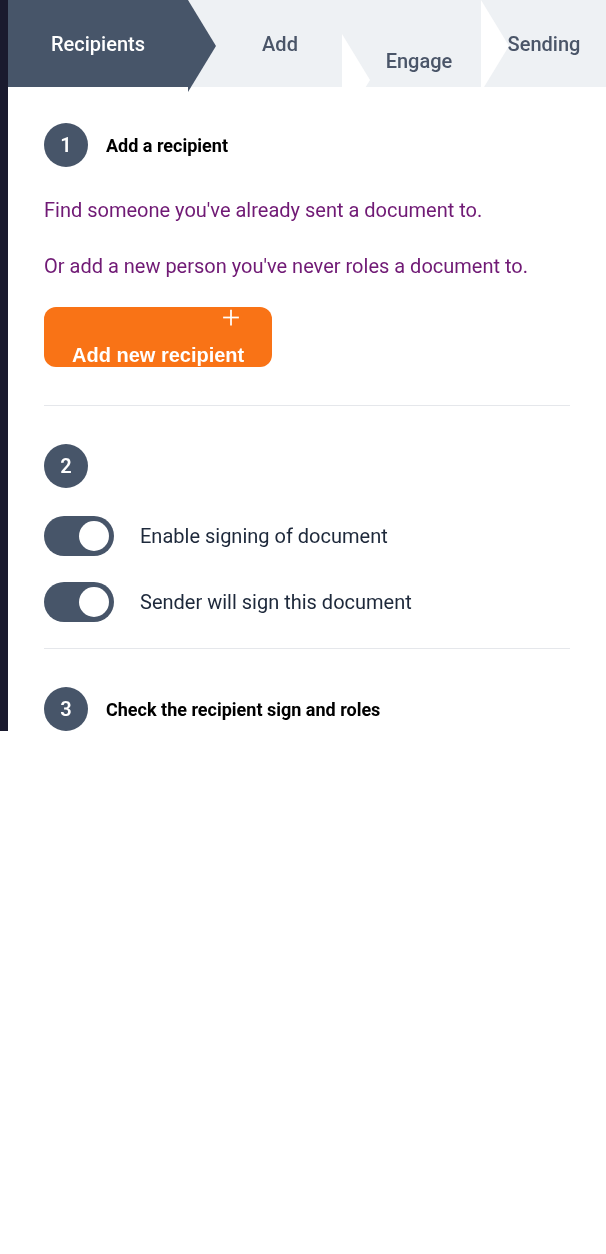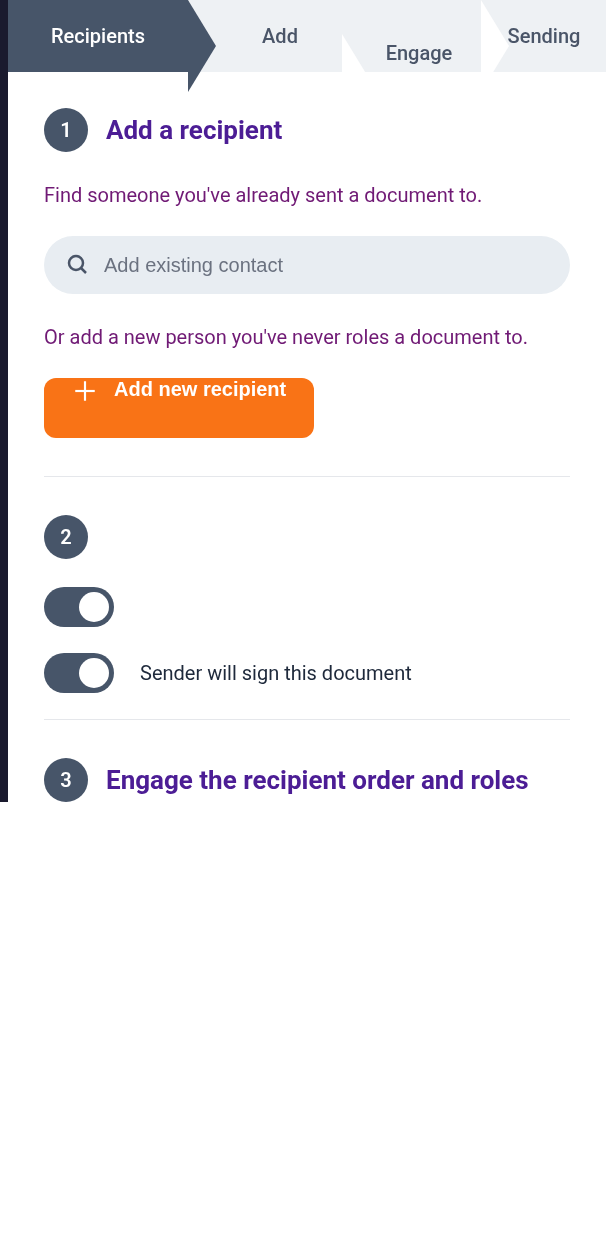--- a/index.html
+++ b/index.html
@@ -12,21 +12,21 @@
       width: 606px;
       background: #fff;
       color: #2c3e50;
     }
     .app-container {
       border-left: 8px solid #1a1a2e;
     }
     .stepper {
       display: flex;
       background: #eef1f4;
-      height: 72px;
+      height: 87px;
       position: relative;
     }
     .step {
       display: flex;
       align-items: center;
       justify-content: center;
       position: relative;
       font-size: 20px;
       color: #4a5568;
       font-weight: 500;
@@ -91,23 +91,23 @@
       color: #fff;
       display: flex;
       align-items: center;
       justify-content: center;
       font-size: 20px;
       font-weight: 600;
       flex-shrink: 0;
     }
     
     .section-title {
-      font-size: 26px;
+      font-size: 18px;
       font-weight: 700;
-      color: #4c1d95;
+      color: #000000;
     }
     
     .description {
       font-size: 20px;
       color: #701a75;
       margin-bottom: 26px;
       line-height: 1.5;
     }
     
     .search-container {
@@ -134,26 +134,27 @@
     }
     
     .add-button {
       background: #f97316;
       color: #fff;
       border: none;
       border-radius: 12px;
       height: 60px;
       padding: 0 28px;
       display: flex;
-      align-items: flex-start;
+      align-items: flex-end;
       gap: 16px;
       font-size: 20px;
       font-weight: 600;
       cursor: pointer;
       margin-bottom: 38px;
+      flex-direction: column;
     }
     
     .divider {
       height: 1px;
       background: #e5e7eb;
       margin-bottom: 38px;
     }
     
     .toggle-row {
       display: flex;
@@ -217,27 +218,20 @@
     <div>
       <div class="section-header">
         <div class="step-badge">
           <span>1</span>
         </div>
         <h2 class="section-title">Add a recipient</h2>
       </div>
 
       <p class="description">Find someone you've already sent a document to.</p>
 
-      <div class="search-container">
-        <svg width="24" height="24" viewBox="0 0 24 24" fill="none" stroke="#4a5568" stroke-width="2.5">
-          <circle cx="10" cy="10" r="7"></circle>
-          <line x1="20" y1="20" x2="15" y2="15"></line>
-        </svg>
-        <input type="text" class="search-input" placeholder="Add existing contact" style="">
-      </div>
 
       <p class="description">Or add a new person you've never roles a document to.</p>
 
       <button class="add-button">
         <svg width="26" height="26" viewBox="0 0 24 24" fill="none" stroke="#fff" stroke-width="2">
           <line x1="12" y1="3" x2="12" y2="21"></line>
           <line x1="3" y1="12" x2="21" y2="12"></line>
         </svg>
         <span>Add new recipient</span>
       </button>
@@ -247,34 +241,35 @@
 
     <div class="section-2">
       <div class="section-header">
         <div class="step-badge">
           <span>2</span>
         </div>
       </div>
 
       <div class="toggle-row">
         <div class="toggle"></div>
+        <span class="toggle-label">Enable signing of document</span>
       </div>
 
       <div class="toggle-row">
         <div class="toggle"></div>
         <span class="toggle-label">Sender will sign this document</span>
       </div>
 
       <div class="divider"></div>
     </div>
 
     <div>
       <div class="section-header">
         <div class="step-badge">
           <span>3</span>
         </div>
-        <h2 class="section-title">Engage the recipient order and roles</h2>
+        <h2 class="section-title">Check the recipient sign and roles</h2>
       </div>
     </div>
 
   </div>
 
 </div>
 
 </body></html>

